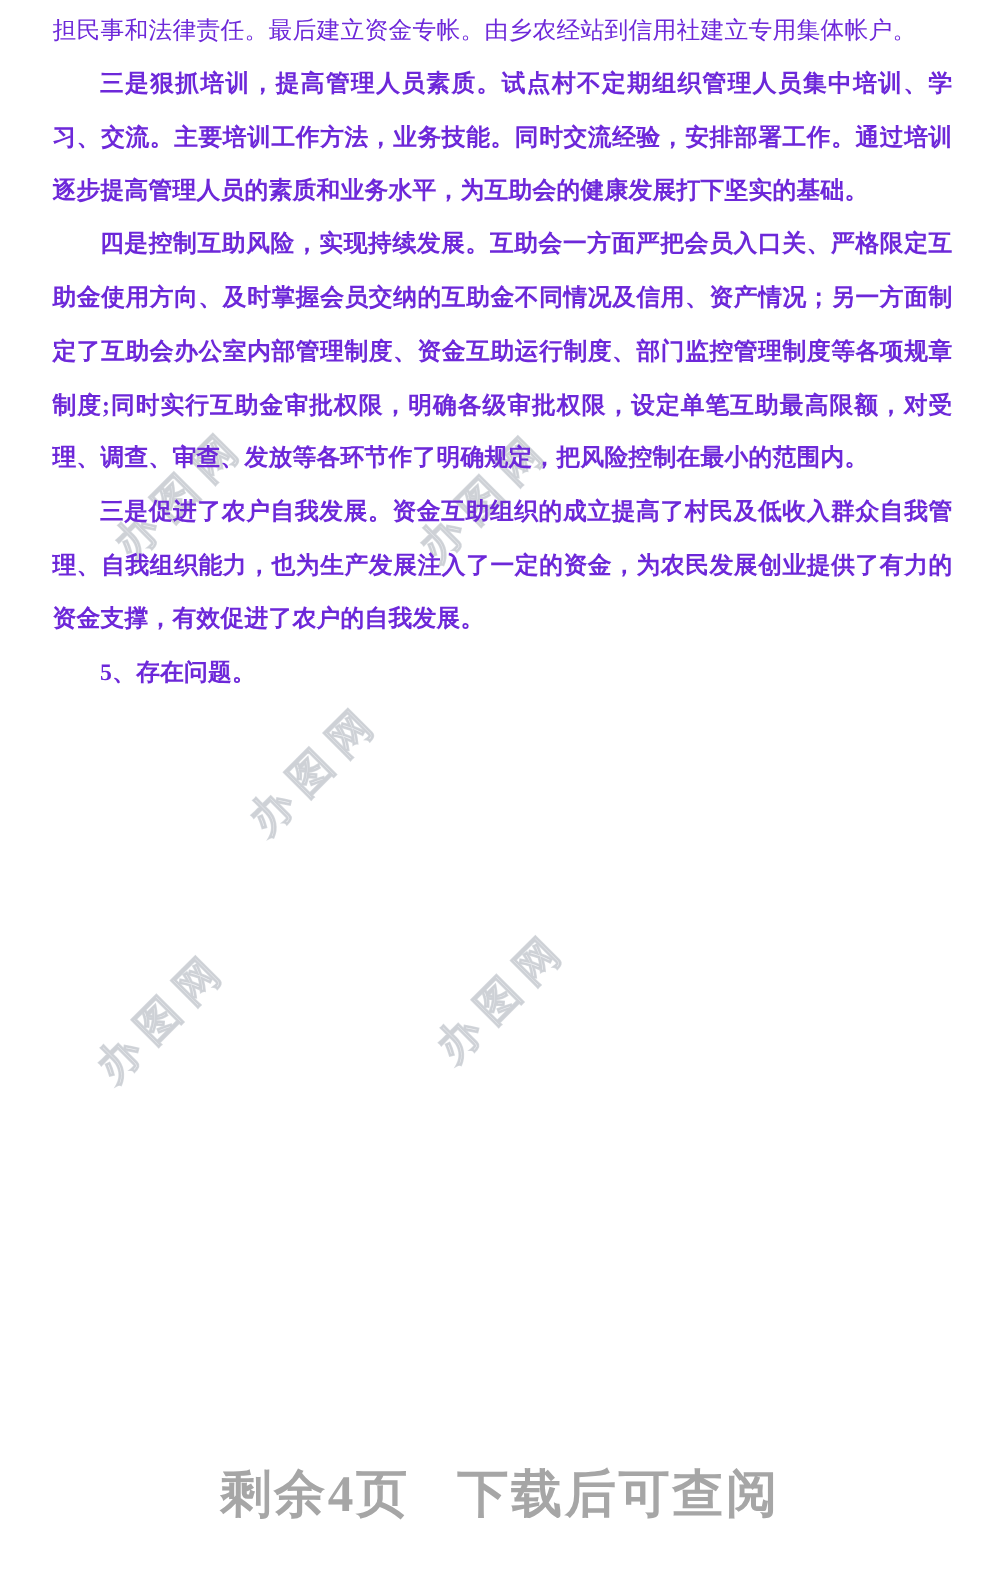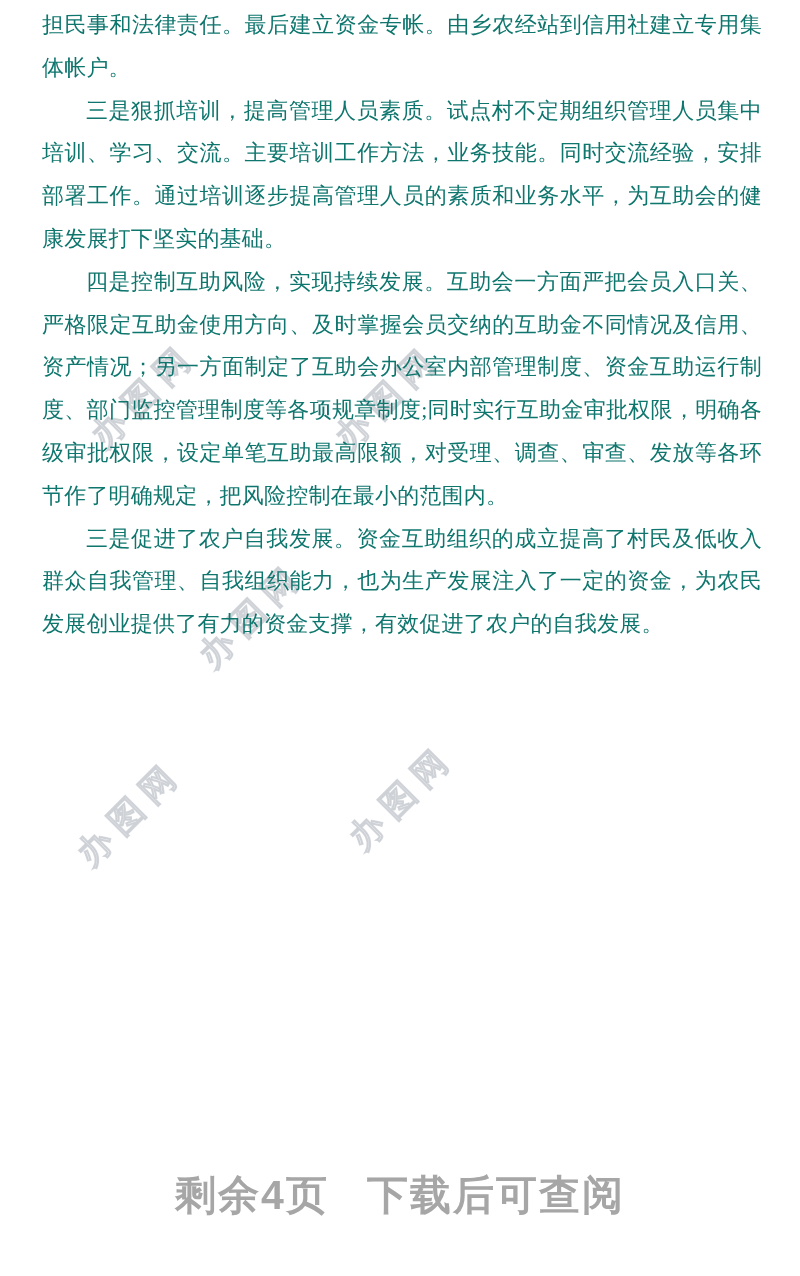--- a/index.html
+++ b/index.html
@@ -30,39 +30,40 @@
     letter-spacing: 10px;
     white-space: nowrap;
     color: rgba(150, 158, 168, 0.14);
     -webkit-text-stroke: 1px rgba(150, 158, 168, 0.38);
   }
   .doc-body {
     position: absolute;
     left: 42px;
     top: 4px;
     width: 720px;
-    font-size: 22px;
+    font-size: 19px;
     line-height: 42.8px;
-    color: #0f766e;
+    color: #6d28d9;
     text-align: justify;
     letter-spacing: 0.2px;
   }
   .doc-body p {
     margin: 0;
   }
   .doc-body p.indent {
     text-indent: 2em;
+    font-weight: bold;
   }
   .preview-footer {
     position: absolute;
     top: 1170px;
     left: 0;
     width: 100%;
     text-align: center;
-    font-family: Liberation Sans, sans-serif;
+    font-family: Liberation Serif, serif;
     font-weight: bold;
     font-size: 41px;
     line-height: 50px;
     color: #a6a6a6;
     letter-spacing: 2px;
     white-space: nowrap;
   }
   .preview-footer .remaining {
     margin-right: 38px;
   }
@@ -78,19 +79,20 @@
       <span class="watermark" style="left: 186px; top: 592px;">办图网</span>
       <span class="watermark" style="left: 64px; top: 790px;">办图网</span>
       <span class="watermark" style="left: 336px; top: 774px;">办图网</span>
     </div>
 
   <main class="doc-body">
       <p class="">担民事和法律责任。最后建立资金专帐。由乡农经站到信用社建立专用集体帐户。</p>
       <p class="indent">三是狠抓培训，提高管理人员素质。试点村不定期组织管理人员集中培训、学习、交流。主要培训工作方法，业务技能。同时交流经验，安排部署工作。通过培训逐步提高管理人员的素质和业务水平，为互助会的健康发展打下坚实的基础。</p>
       <p class="indent">四是控制互助风险，实现持续发展。互助会一方面严把会员入口关、严格限定互助金使用方向、及时掌握会员交纳的互助金不同情况及信用、资产情况；另一方面制定了互助会办公室内部管理制度、资金互助运行制度、部门监控管理制度等各项规章制度;同时实行互助金审批权限，明确各级审批权限，设定单笔互助最高限额，对受理、调查、审查、发放等各环节作了明确规定，把风险控制在最小的范围内。</p>
       <p class="indent">三是促进了农户自我发展。资金互助组织的成立提高了村民及低收入群众自我管理、自我组织能力，也为生产发展注入了一定的资金，为农民发展创业提供了有力的资金支撑，有效促进了农户的自我发展。</p>
+      <p class="indent">5、存在问题。</p>
     </main>
 
   <div class="preview-footer">
     <span class="remaining">剩余4页</span><span>下载后可查阅</span>
   </div>
 
 </div>
 
 </body></html>

